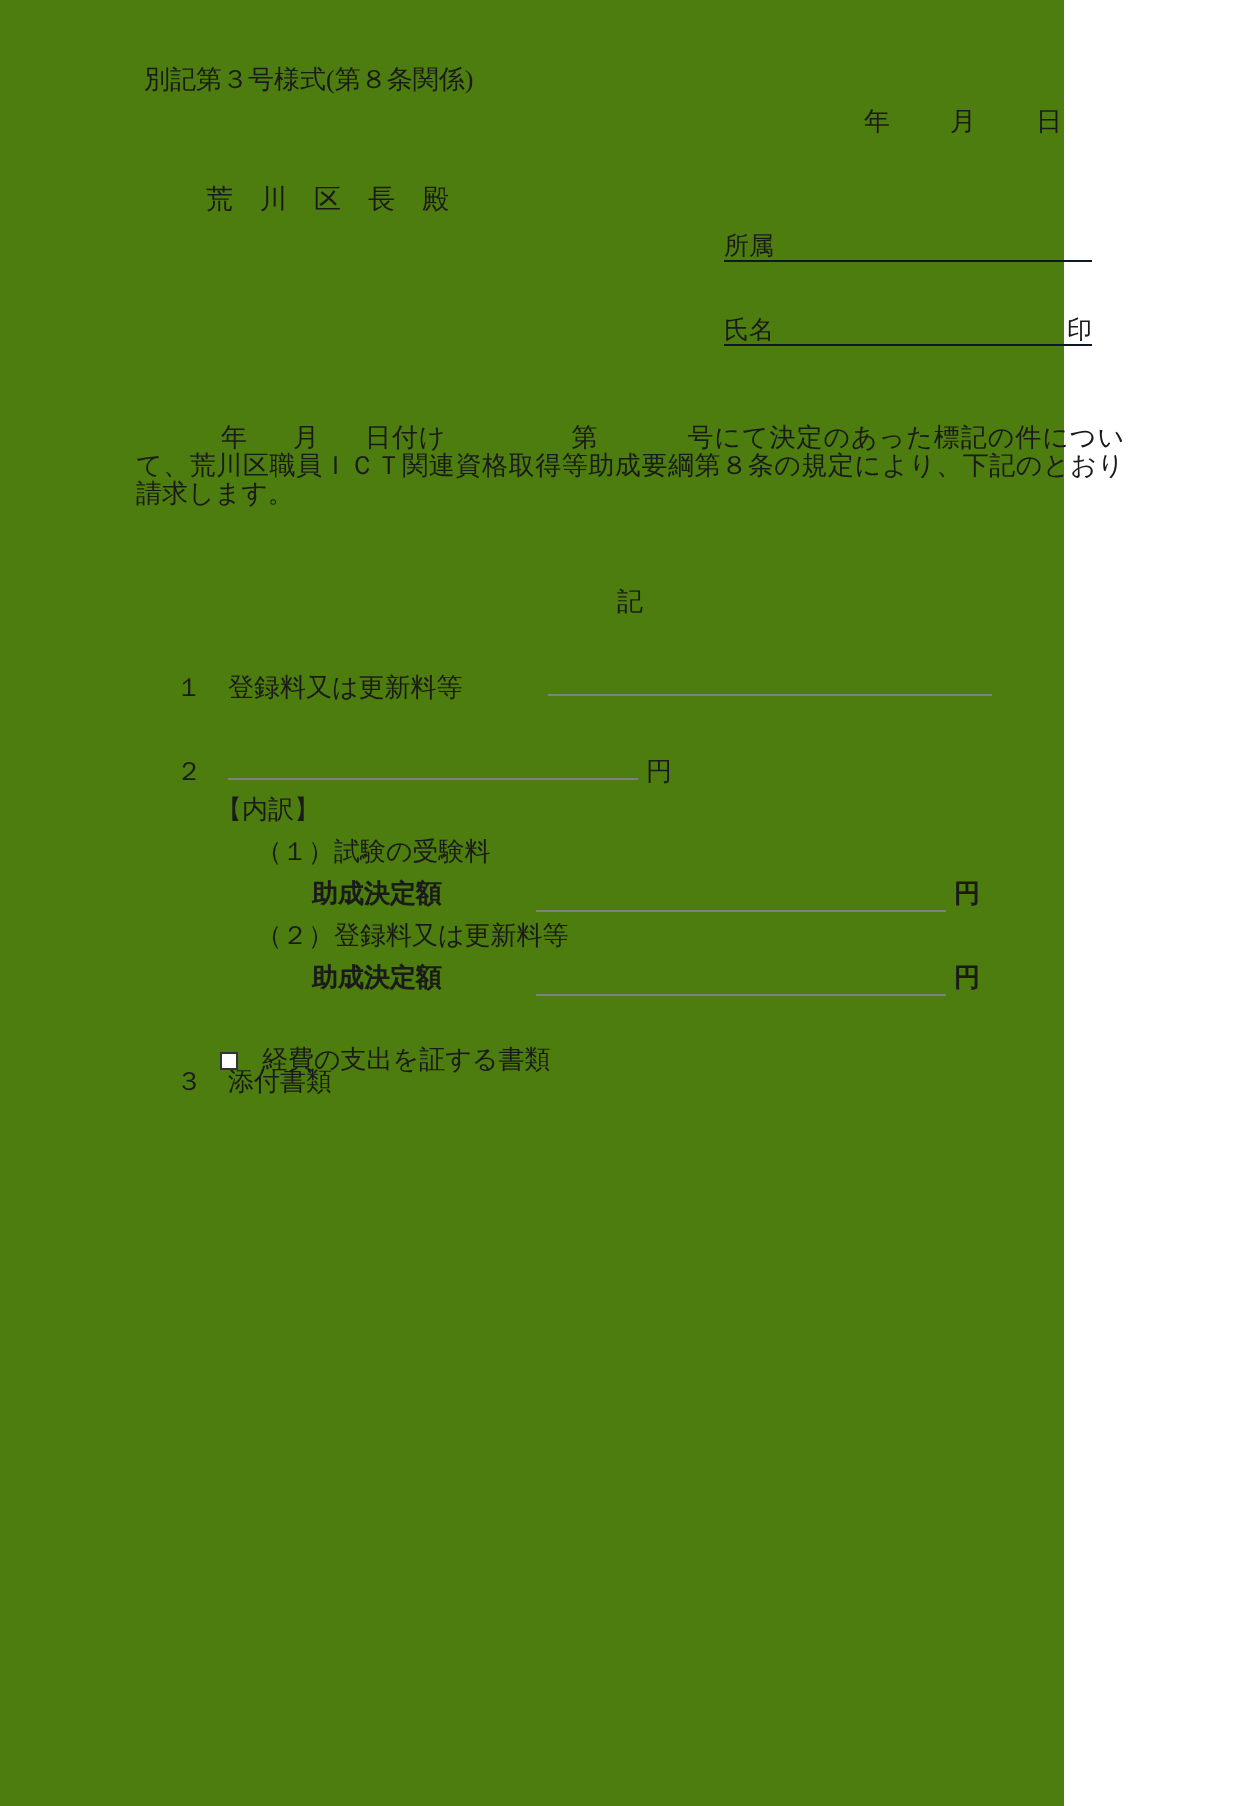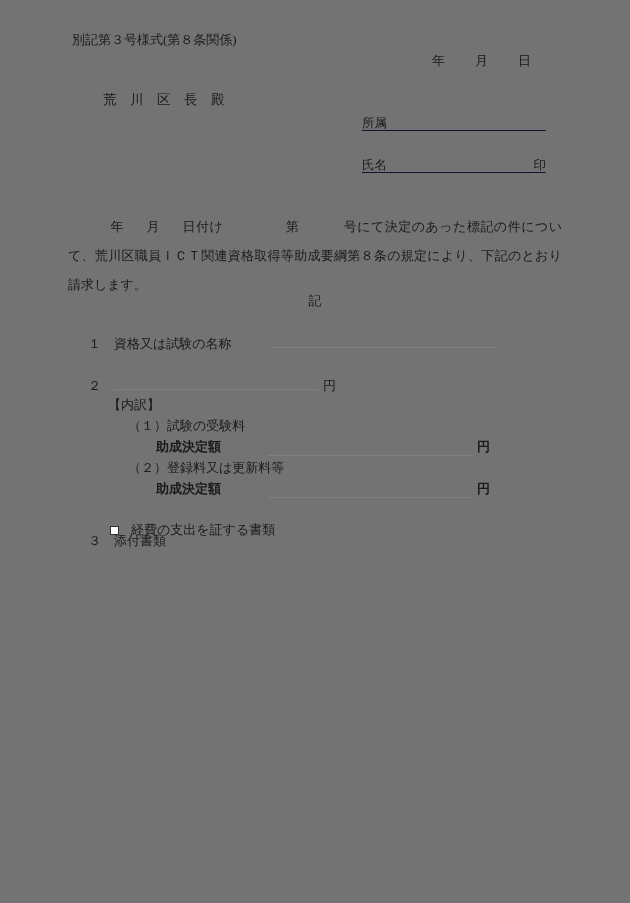--- a/index.html
+++ b/index.html
@@ -13,23 +13,23 @@
     color: #1a1a1a;
     width: 630px;
     height: 903px;
     position: relative;
     overflow: hidden;
     -webkit-font-smoothing: antialiased;
   }
 
   .page {
     position: relative;
-    width: 630px;
+    width: 532px;
     height: 903px;
-    background: #737373;
+    background: #4d7c0f;
     box-sizing: border-box;
   }
 
   
   .abs { position: absolute; white-space: nowrap; }
 
   
   .form-no {
     left: 72px;
     top: 31px;
@@ -83,21 +83,21 @@
     letter-spacing: 0.02em;
   }
 
   
   .body-para {
     position: absolute;
     left: 68px;
     top: 212px;
     width: 494px;
     font-size: 13px;
-    line-height: 29px;
+    line-height: 14px;
     text-align: justify;
   }
   .body-para .ind { display: inline-block; width: 42px; }
   .body-para .g-sm { display: inline-block; width: 22px; }
   .body-para .g-lg { display: inline-block; width: 62px; }
   .body-para .g-xl { display: inline-block; width: 44px; }
 
   
   .ki {
     position: absolute;
@@ -200,21 +200,21 @@
 
 
   <div class="body-para">
     <span class="ind"></span><span>年</span><span class="g-sm"></span><span>月</span><span class="g-sm"></span><span>日付け</span><span class="g-lg"></span><span>第</span><span class="g-xl"></span><span>号にて決定のあった標記の件につい</span><span>て、荒川区職員ＩＣＴ関連資格取得等助成要綱第８条の規定により、下記のとおり請求</span><span>します。</span>
   </div>
 
   <div class="ki">記</div>
 
   <div class="item item1">
     <span class="num">１</span>
-      <span class="lead">資格又は試験の名称</span>
+      <span class="lead">登録料又は更新料等</span>
       <span class="rule"></span>
   </div>
 
   <div class="item item2">
     <span class="num">２</span>
       <span class="rule"></span>
       <span class="yen">円</span>
   </div>
 
   <div class="abs breakdown-label">【内訳】</div>

